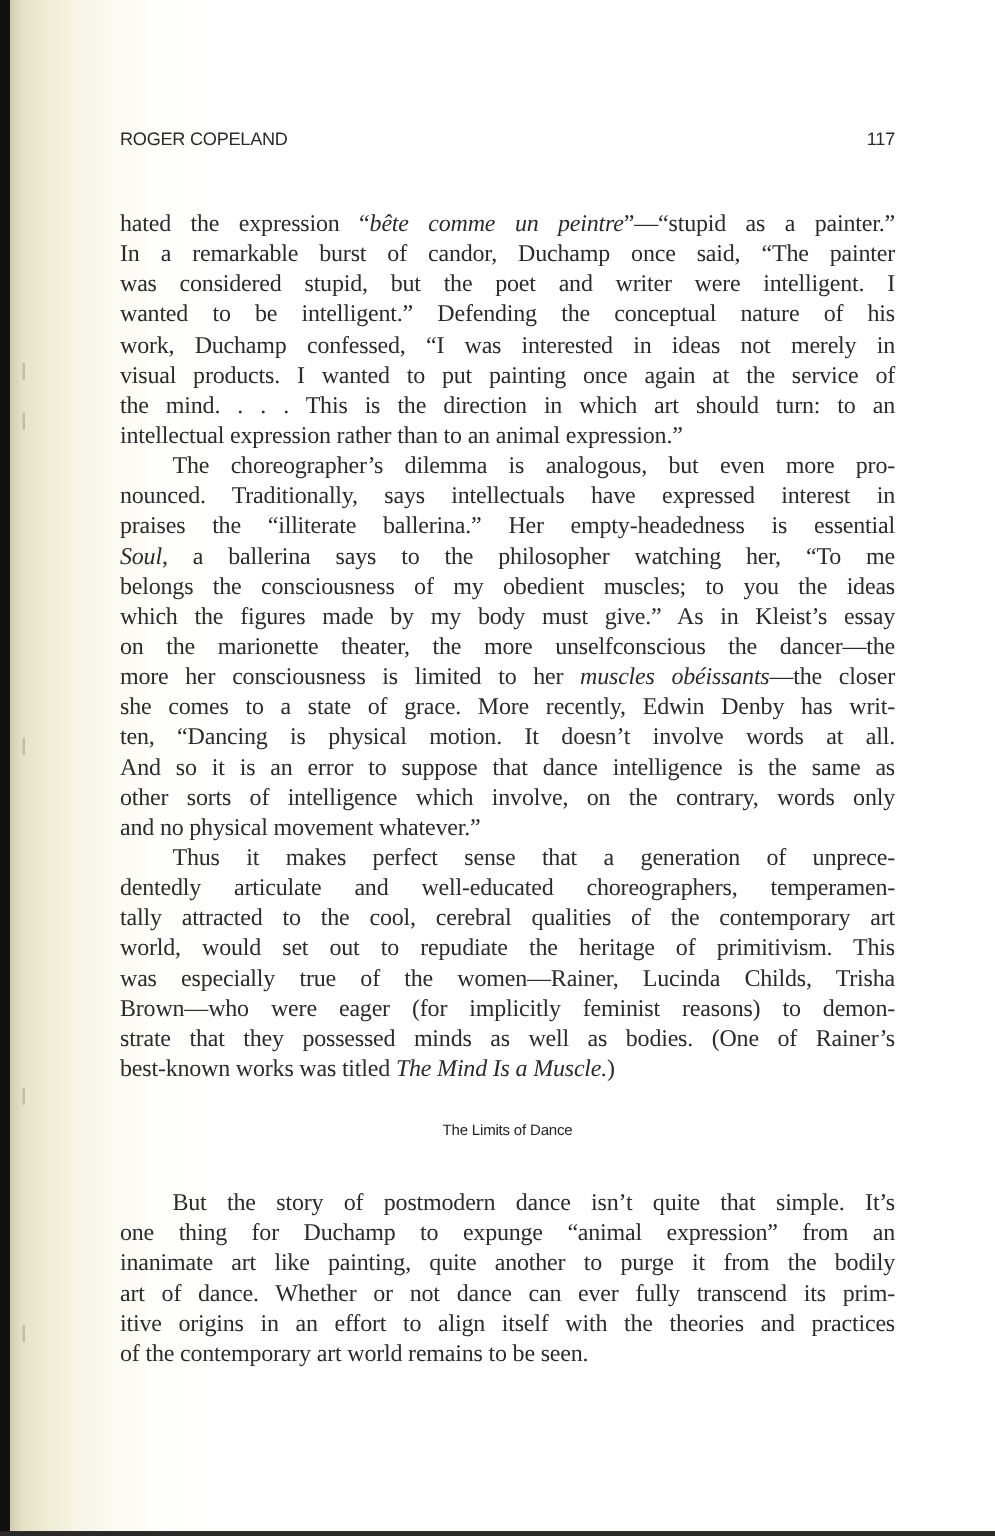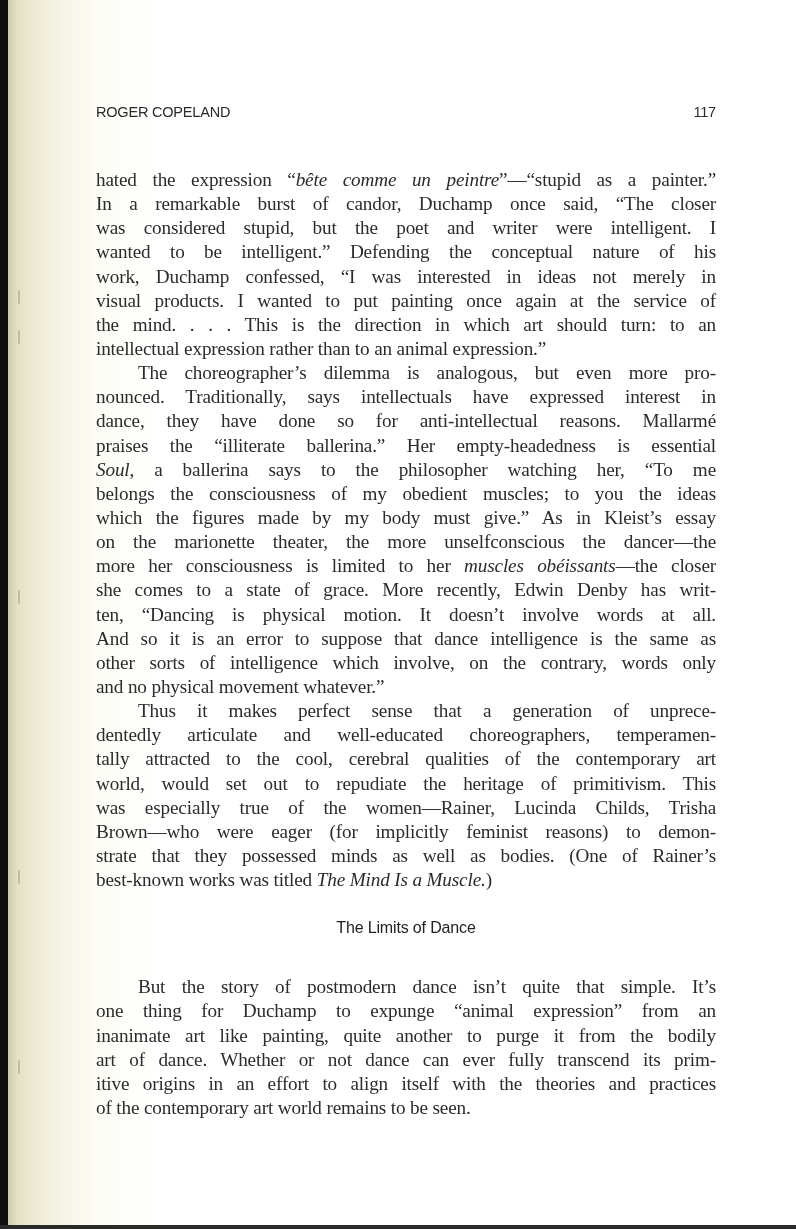--- a/index.html
+++ b/index.html
@@ -32,21 +32,21 @@
     font-size:19.2px; line-height:24.15px; color:#2b2b2b;
     letter-spacing:-0.15px;
   }
   .line { display:block; text-align:justify; text-align-last:justify; white-space:nowrap; height:24.15px; }
   .line.last { text-align-last:left; }
   .line.indent { text-indent:42px; }
   .line .i { font-style:italic; }
   .subhead {
     display:block; text-align:center; height:24px;
     font-family:"Liberation Sans", "DejaVu Sans", sans-serif;
-    font-size:16px; color:#222; margin:24px 0 35px 0;
+    font-size:12px; color:#222; margin:24px 0 35px 0;
   }
   .gutter-mark {
     position:absolute; left:10px; width:2px; background:#9d9680; opacity:0.5; border-radius:1px;
   }
 </style>
 </head>
 <body>
 
 <div class="page">
   <div class="running-head">
@@ -57,32 +57,31 @@
   <div class="gutter-mark" style="top:290px;height:14px;"></div>
   <div class="gutter-mark" style="top:330px;height:14px;"></div>
   <div class="gutter-mark" style="top:590px;height:14px;"></div>
   <div class="gutter-mark" style="top:870px;height:14px;"></div>
   <div class="gutter-mark" style="top:1060px;height:14px;"></div>
 
   <div class="body-text" id="body-text">
     <div id="main-paras">
         <div>
           <span class="line"><span>hated the expression “</span><span class="i">bête comme un peintre</span><span>”—“stupid as a painter.”</span></span>
-          <span class="line"><span>In a remarkable burst of candor, Duchamp once said, “The closer</span></span>
+          <span class="line"><span>In a remarkable burst of candor, Duchamp once said, “The painter</span></span>
           <span class="line"><span>was considered stupid, but the poet and writer were intelligent. I</span></span>
           <span class="line"><span>wanted to be intelligent.” Defending the conceptual nature of his</span></span>
           <span class="line"><span>work, Duchamp confessed, “I was interested in ideas not merely in</span></span>
           <span class="line"><span>visual products. I wanted to put painting once again at the service of</span></span>
           <span class="line"><span>the mind. . . . This is the direction in which art should turn: to an</span></span>
           <span class="line last"><span>intellectual expression rather than to an animal expression.”</span></span>
         </div>
         <div>
           <span class="line indent"><span>The choreographer’s dilemma is analogous, but even more pro-</span></span>
           <span class="line"><span>nounced. Traditionally, says intellectuals have expressed interest in</span></span>
-          <span class="line"><span>dance, they have done so for anti-intellectual reasons. Mallarmé</span></span>
           <span class="line"><span>praises the “illiterate ballerina.” Her empty-headedness is essential</span></span>
           <span class="line"><span class="i">Soul</span><span>, a ballerina says to the philosopher watching her, “To me</span></span>
           <span class="line"><span>belongs the consciousness of my obedient muscles; to you the ideas</span></span>
           <span class="line"><span>which the figures made by my body must give.” As in Kleist’s essay</span></span>
           <span class="line"><span>on the marionette theater, the more unselfconscious the dancer—the</span></span>
           <span class="line"><span>more her consciousness is limited to her </span><span class="i">muscles obéissants</span><span>—the closer</span></span>
           <span class="line"><span>she comes to a state of grace. More recently, Edwin Denby has writ-</span></span>
           <span class="line"><span>ten, “Dancing is physical motion. It doesn’t involve words at all.</span></span>
           <span class="line"><span>And so it is an error to suppose that dance intelligence is the same as</span></span>
           <span class="line"><span>other sorts of intelligence which involve, on the contrary, words only</span></span>

